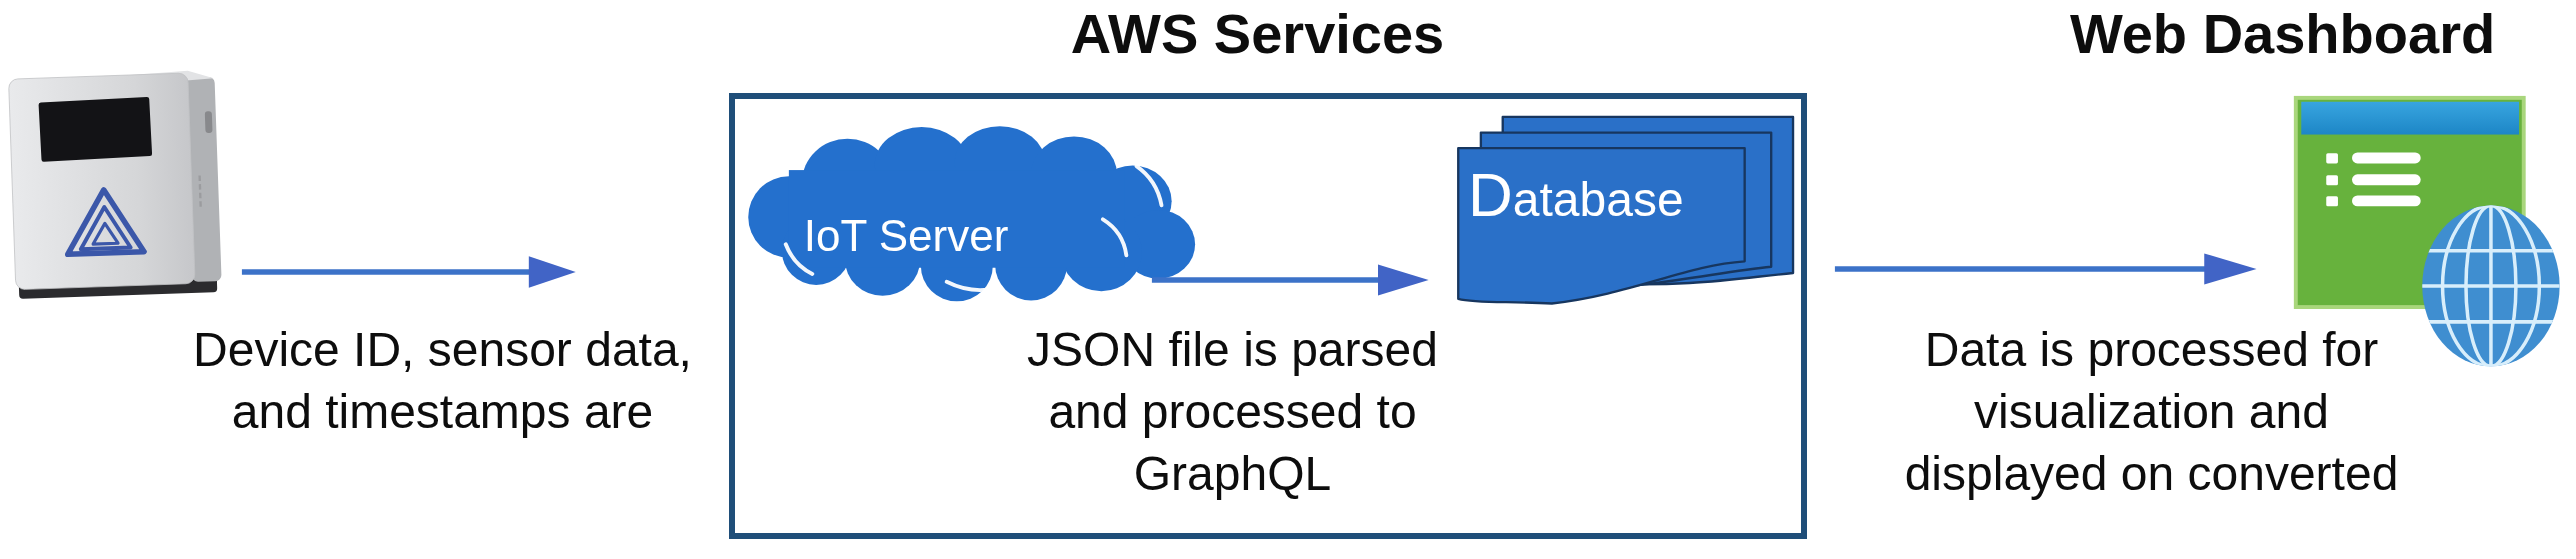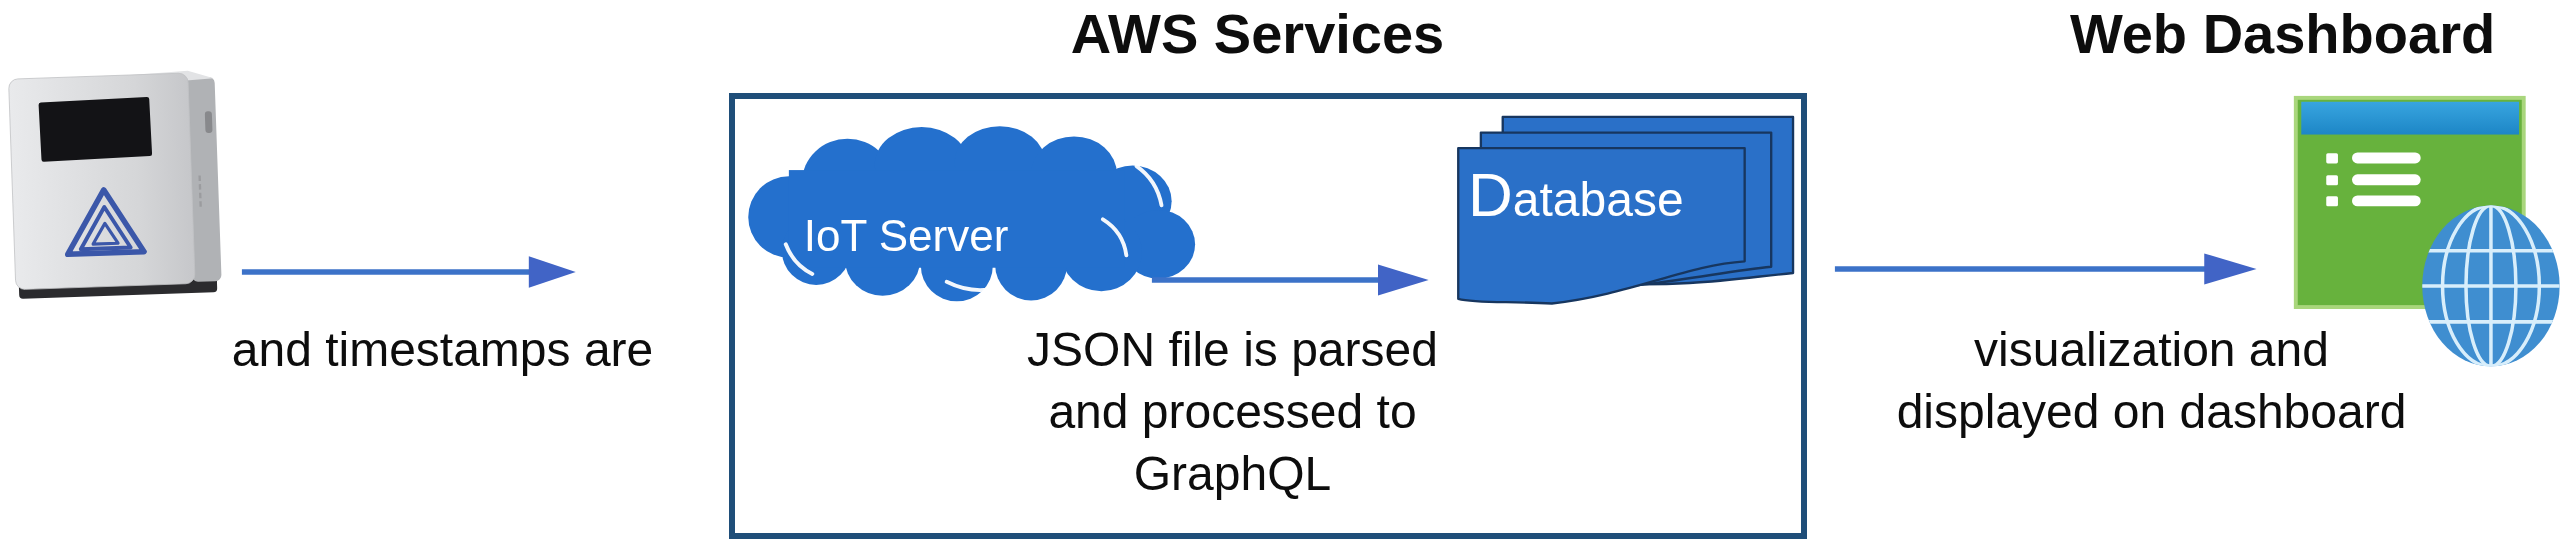--- a/index.html
+++ b/index.html
@@ -151,26 +151,28 @@
         <ellipse cx="260" cy="251" rx="32" ry="103"></ellipse>
         <ellipse cx="260" cy="251" rx="62" ry="103"></ellipse>
         <line x1="170" y1="206" x2="350" y2="206"></line>
         <line x1="170" y1="251" x2="350" y2="251"></line>
         <line x1="170" y1="297" x2="350" y2="297"></line>
       </g>
     </g>
   </svg>
 
   <div class="caption cap-device">
+    <div>Device ID, sensor data,</div>
     <div>and timestamps are</div>
   </div>
   <div class="caption cap-aws">
     <div>JSON file is parsed</div>
     <div>and processed to</div>
     <div>GraphQL</div>
   </div>
   <div class="caption cap-dash">
+    <div>Data is processed for</div>
     <div>visualization and</div>
-    <div>displayed on dashboard</div>
+    <div>displayed on converted</div>
   </div>
 
 </div>
 
 
 </body></html>

